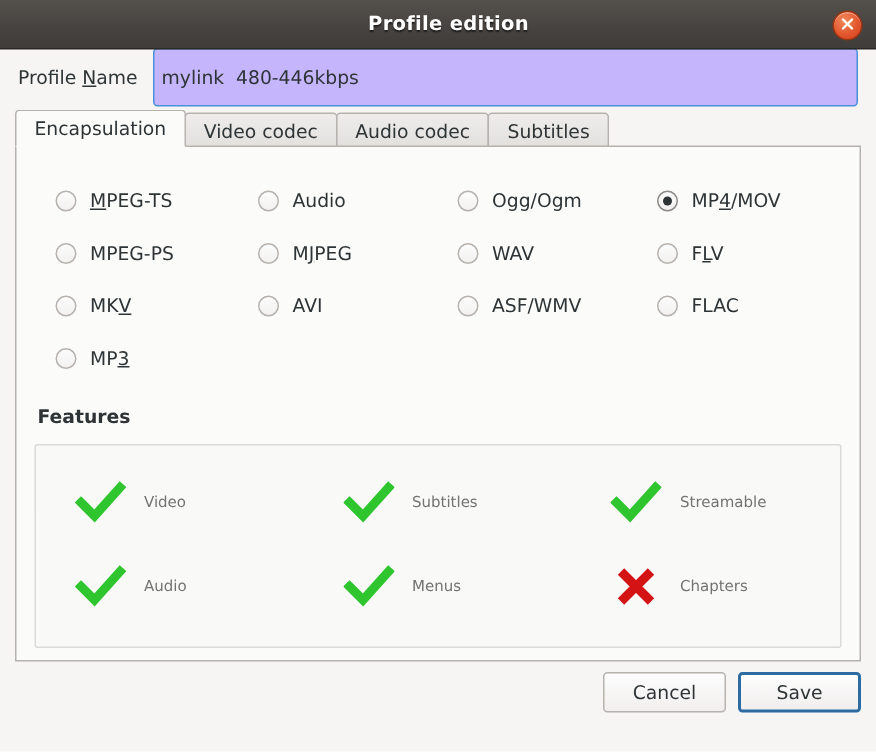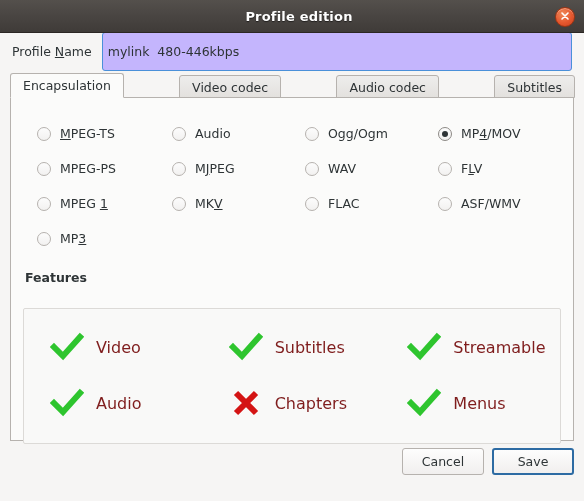--- a/index.html
+++ b/index.html
@@ -82,21 +82,20 @@
   .notebook {
     margin: 4px 10px 0 10px;
     position: relative;
   }
   .tabstrip {
     display: flex;
     align-items: flex-end;
     height: 25px;
     position: relative;
     z-index: 2;
-    justify-content: space-between;
   }
   .tab {
     height: 23px;
     line-height: 23px;
     padding: 0 12px;
     box-sizing: border-box;
     font-size: 12.5px;
     color: #2e3436;
     background: linear-gradient(to bottom, #eeedec 0%, #e3e1de 100%);
     border: 1px solid #b6b2ae;
@@ -170,21 +169,21 @@
   .radio-label u { text-decoration: underline; }
 
   
   .features {
     margin: 14px 0 0 0;
   }
   .features-title {
     font-size: 12.5px;
     font-weight: bold;
     color: #2e3436;
-    margin: 0 0 23px 2px;
+    margin: 0 0 11px 2px;
   }
   .features-frame {
     border: 1px solid #dcdad7;
     border-radius: 2px;
     background: #f9f9f8;
     padding: 10px 0 12px 0;
   }
   .features-grid {
     display: grid;
     grid-template-columns: 1fr 1fr 1fr;
@@ -198,22 +197,22 @@
     box-sizing: border-box;
   }
   .feature-icon {
     width: 34px;
     height: 34px;
     flex: 0 0 auto;
     margin-right: 12px;
     display: block;
   }
   .feature-label {
-    font-size: 16px;
-    color: #7f1d1d;
+    font-size: 10px;
+    color: #737373;
     white-space: nowrap;
   }
 
   
   .actionbar {
     height: 41px;
     display: flex;
     align-items: center;
     justify-content: flex-end;
     padding-right: 10px;
@@ -301,40 +300,40 @@
       <div class="radio-item">
         <span class="radio-mark"></span>
         <span class="radio-label"><span></span><u></u><span>WAV</span></span>
       </div>
 
       <div class="radio-item">
         <span class="radio-mark"></span>
         <span class="radio-label"><span>F</span><u>L</u><span>V</span></span>
       </div>
 
-      <div class="radio-item">
-        <span class="radio-mark"></span>
-        <span class="radio-label"><span>MPEG </span><u>1</u><span></span></span>
-      </div>
 
       <div class="radio-item">
         <span class="radio-mark"></span>
         <span class="radio-label"><span>MK</span><u>V</u><span></span></span>
       </div>
 
 
+      <div class="radio-item">
+        <span class="radio-mark"></span>
+        <span class="radio-label"><span></span><u></u><span>AVI</span></span>
+      </div>
+
+      <div class="radio-item">
+        <span class="radio-mark"></span>
+        <span class="radio-label"><span></span><u></u><span>ASF/WMV</span></span>
+      </div>
 
       <div class="radio-item">
         <span class="radio-mark"></span>
         <span class="radio-label"><span></span><u></u><span>FLAC</span></span>
-      </div>
-
-      <div class="radio-item">
-        <span class="radio-mark"></span>
-        <span class="radio-label"><span></span><u></u><span>ASF/WMV</span></span>
       </div>
 
       <div class="radio-item">
         <span class="radio-mark"></span>
         <span class="radio-label"><span>MP</span><u>3</u><span></span></span>
       </div>
 
       <div></div>
     </div>
 
@@ -366,30 +365,30 @@
 
           <div class="feature">
             <svg class="feature-icon" viewBox="0 0 34 34">
               <path d="M4,17 L13,26 L30,7" stroke="#2ec52e" stroke-width="6" fill="none" stroke-linecap="square" stroke-linejoin="miter"></path>
             </svg>
             <span class="feature-label">Audio</span>
           </div>
 
           <div class="feature">
             <svg class="feature-icon" viewBox="0 0 34 34">
+              <path d="M4,17 L13,26 L30,7" stroke="#2ec52e" stroke-width="6" fill="none" stroke-linecap="square" stroke-linejoin="miter"></path>
+            </svg>
+            <span class="feature-label">Menus</span>
+          </div>
+
+          <div class="feature">
+            <svg class="feature-icon" viewBox="0 0 34 34">
               <path d="M7,7 L27,27 M27,7 L7,27" stroke="#d41414" stroke-width="6" fill="none" stroke-linecap="butt"></path>
             </svg>
             <span class="feature-label">Chapters</span>
-          </div>
-
-          <div class="feature">
-            <svg class="feature-icon" viewBox="0 0 34 34">
-              <path d="M4,17 L13,26 L30,7" stroke="#2ec52e" stroke-width="6" fill="none" stroke-linecap="square" stroke-linejoin="miter"></path>
-            </svg>
-            <span class="feature-label">Menus</span>
           </div>
 
         </div>
       </div>
     </div>
 
   </div>
 </div>
 
 <div class="actionbar">

